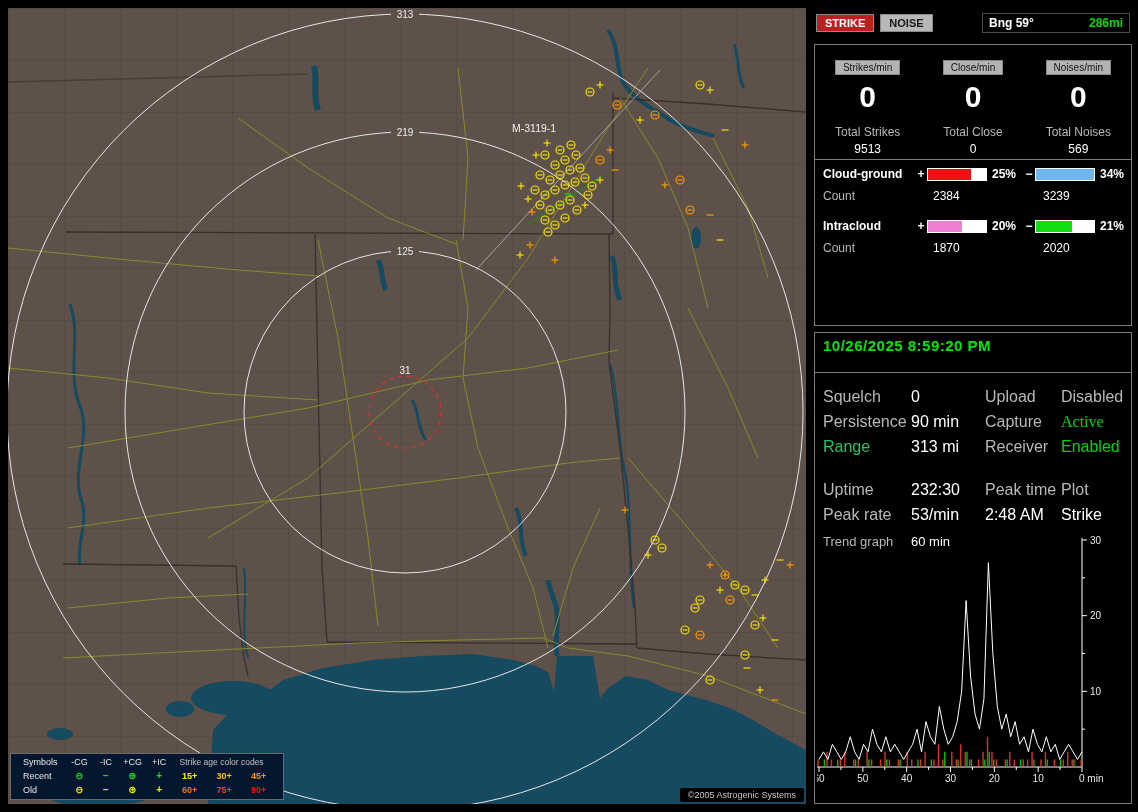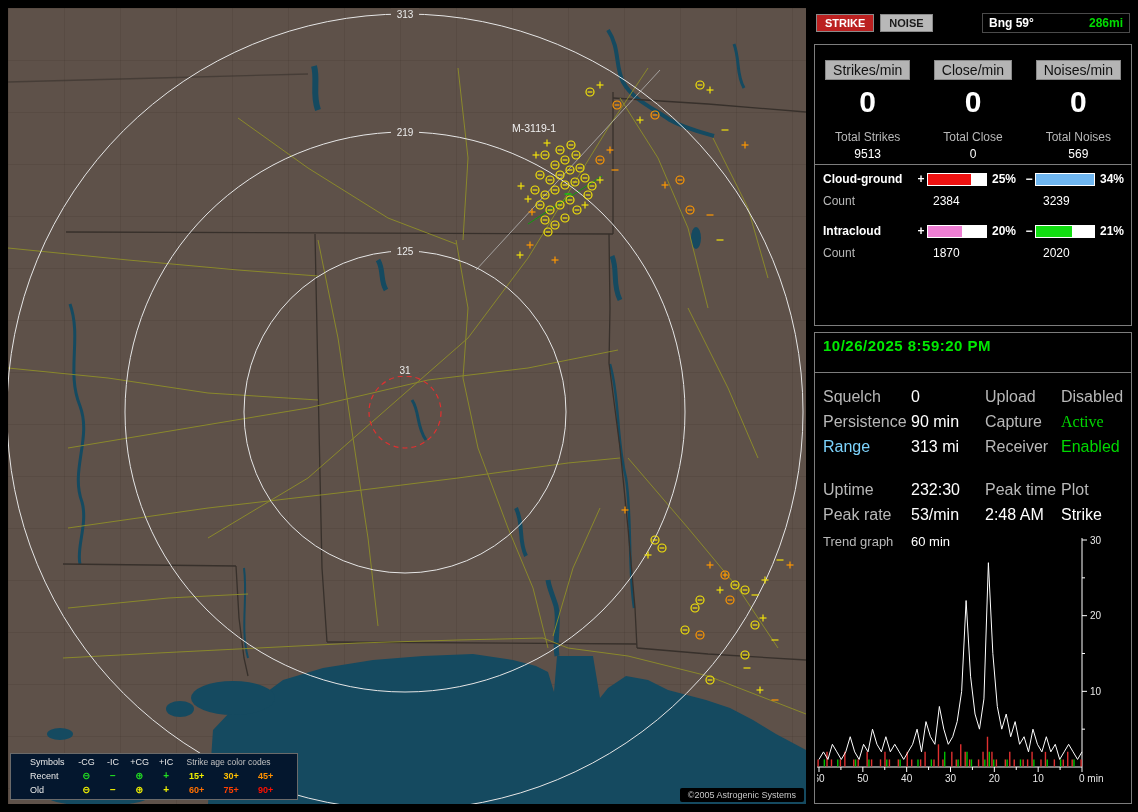--- a/index.html
+++ b/index.html
@@ -5,21 +5,21 @@
   html,body{margin:0;padding:0;background:#000;}
   body{width:1138px;height:812px;position:relative;overflow:hidden;
        font-family:"Liberation Sans","DejaVu Sans",sans-serif;color:#fff;}
   .app{position:absolute;inset:0;background:#000;}
 
   
   .map{position:absolute;left:8px;top:8px;width:798px;height:796px;background:#5e5149;}
   svg text{font-family:"Liberation Sans","DejaVu Sans",sans-serif;}
 
   .map-legend{position:absolute;left:2px;bottom:4px;width:248px;background:#04172e;
-    border:1px solid #6a6a6a;font-size:9px;color:#e8e8e8;padding:2px 19px;line-height:13px;}
+    border:1px solid #6a6a6a;font-size:9px;color:#e8e8e8;padding:2px 12px;line-height:13px;}
   .lrow{white-space:nowrap;}
   .lc{display:inline-block;}
   .lc.name{width:42px;}
   .lc.sym{width:24px;text-align:center;}
   .lc.age{width:32px;text-align:center;font-weight:bold;}
   .lc.age-title{width:96px;text-align:center;color:#c0c0c0;font-size:8.5px;}
   .symglyph{font-size:10px;font-weight:bold;}
 
   .copyright{position:absolute;right:2px;bottom:2px;background:#000;color:#c8c8c8;
     font-size:9px;padding:2px 8px;border-radius:2px;}
@@ -30,21 +30,21 @@
   .btn{font-size:11px;font-weight:bold;padding:2px 8px;border:1px solid #8a8a8a;cursor:pointer;}
   .btn-strike{background:#bb2020;color:#fff;}
   .btn-noise{background:#b8b8b8;color:#1a1a1a;}
   .bng{margin-left:auto;width:134px;display:flex;justify-content:space-between;align-items:center;
     border:1px solid #4a4a4a;background:#000;padding:2px 6px;font-size:12px;font-weight:bold;}
   .bng-range{color:#00dd00;}
 
   .stats-box{position:absolute;left:2px;top:44px;width:316px;height:280px;border:1px solid #7d7d7d;background:#000;}
   .threecol{display:grid;grid-template-columns:1fr 1fr 1fr;justify-items:center;}
   .chips-row{margin-top:15px;}
-  .chip{background:#b4b4b4;color:#111;font-size:14px;padding:1px 7px;border:1px solid #888;}
+  .chip{background:#b4b4b4;color:#111;font-size:10px;padding:1px 7px;border:1px solid #888;}
   .zeros-row{margin-top:6px;}
   .bigzero{font-size:30px;font-weight:bold;line-height:32px;}
   .tlabels-row{margin-top:12px;}
   .tlabel{color:#b8b8b8;font-size:12px;}
   .tvalues-row{margin-top:3px;}
   .tvalue{font-size:12px;}
   .dist-title{margin:40px 0 0 8px;color:#c8c8c8;font-size:12px;}
   .hline{border-top:1px solid #7d7d7d;margin-top:3px;}
   .dist-row{display:flex;align-items:center;margin:7px 0 0 8px;font-size:12px;}
   .dlabel{width:92px;font-weight:bold;}
@@ -599,21 +599,21 @@
         <span class="s3" style="color: rgb(184, 184, 184);">Upload</span>
         <span class="s4" style="color: rgb(184, 184, 184);">Disabled</span>
       </div>
       <div class="srow">
         <span class="s1" style="color: rgb(184, 184, 184);">Persistence</span>
         <span class="s2" style="color: rgb(255, 255, 255);">90 min</span>
         <span class="s3" style="color: rgb(184, 184, 184);">Capture</span>
         <span class="s4" style="color: rgb(0, 216, 0); font-family: Liberation Serif, serif;">Active</span>
       </div>
       <div class="srow">
-        <span class="s1" style="color: #7dd3fc;">Range</span>
+        <span class="s1" style="color: #22c55e;">Range</span>
         <span class="s2" style="color: rgb(255, 255, 255);">313 mi</span>
         <span class="s3" style="color: rgb(184, 184, 184);">Receiver</span>
         <span class="s4" style="color: rgb(0, 216, 0);">Enabled</span>
       </div>
 
       <div class="srow gap">
         <span class="s1" style="color: rgb(184, 184, 184);">Uptime</span>
         <span class="s2" style="color: rgb(255, 255, 255);">232:30</span>
         <span class="s3" style="color: rgb(184, 184, 184);">Peak time</span>
         <span class="s4" style="color: rgb(184, 184, 184);">Plot</span>

